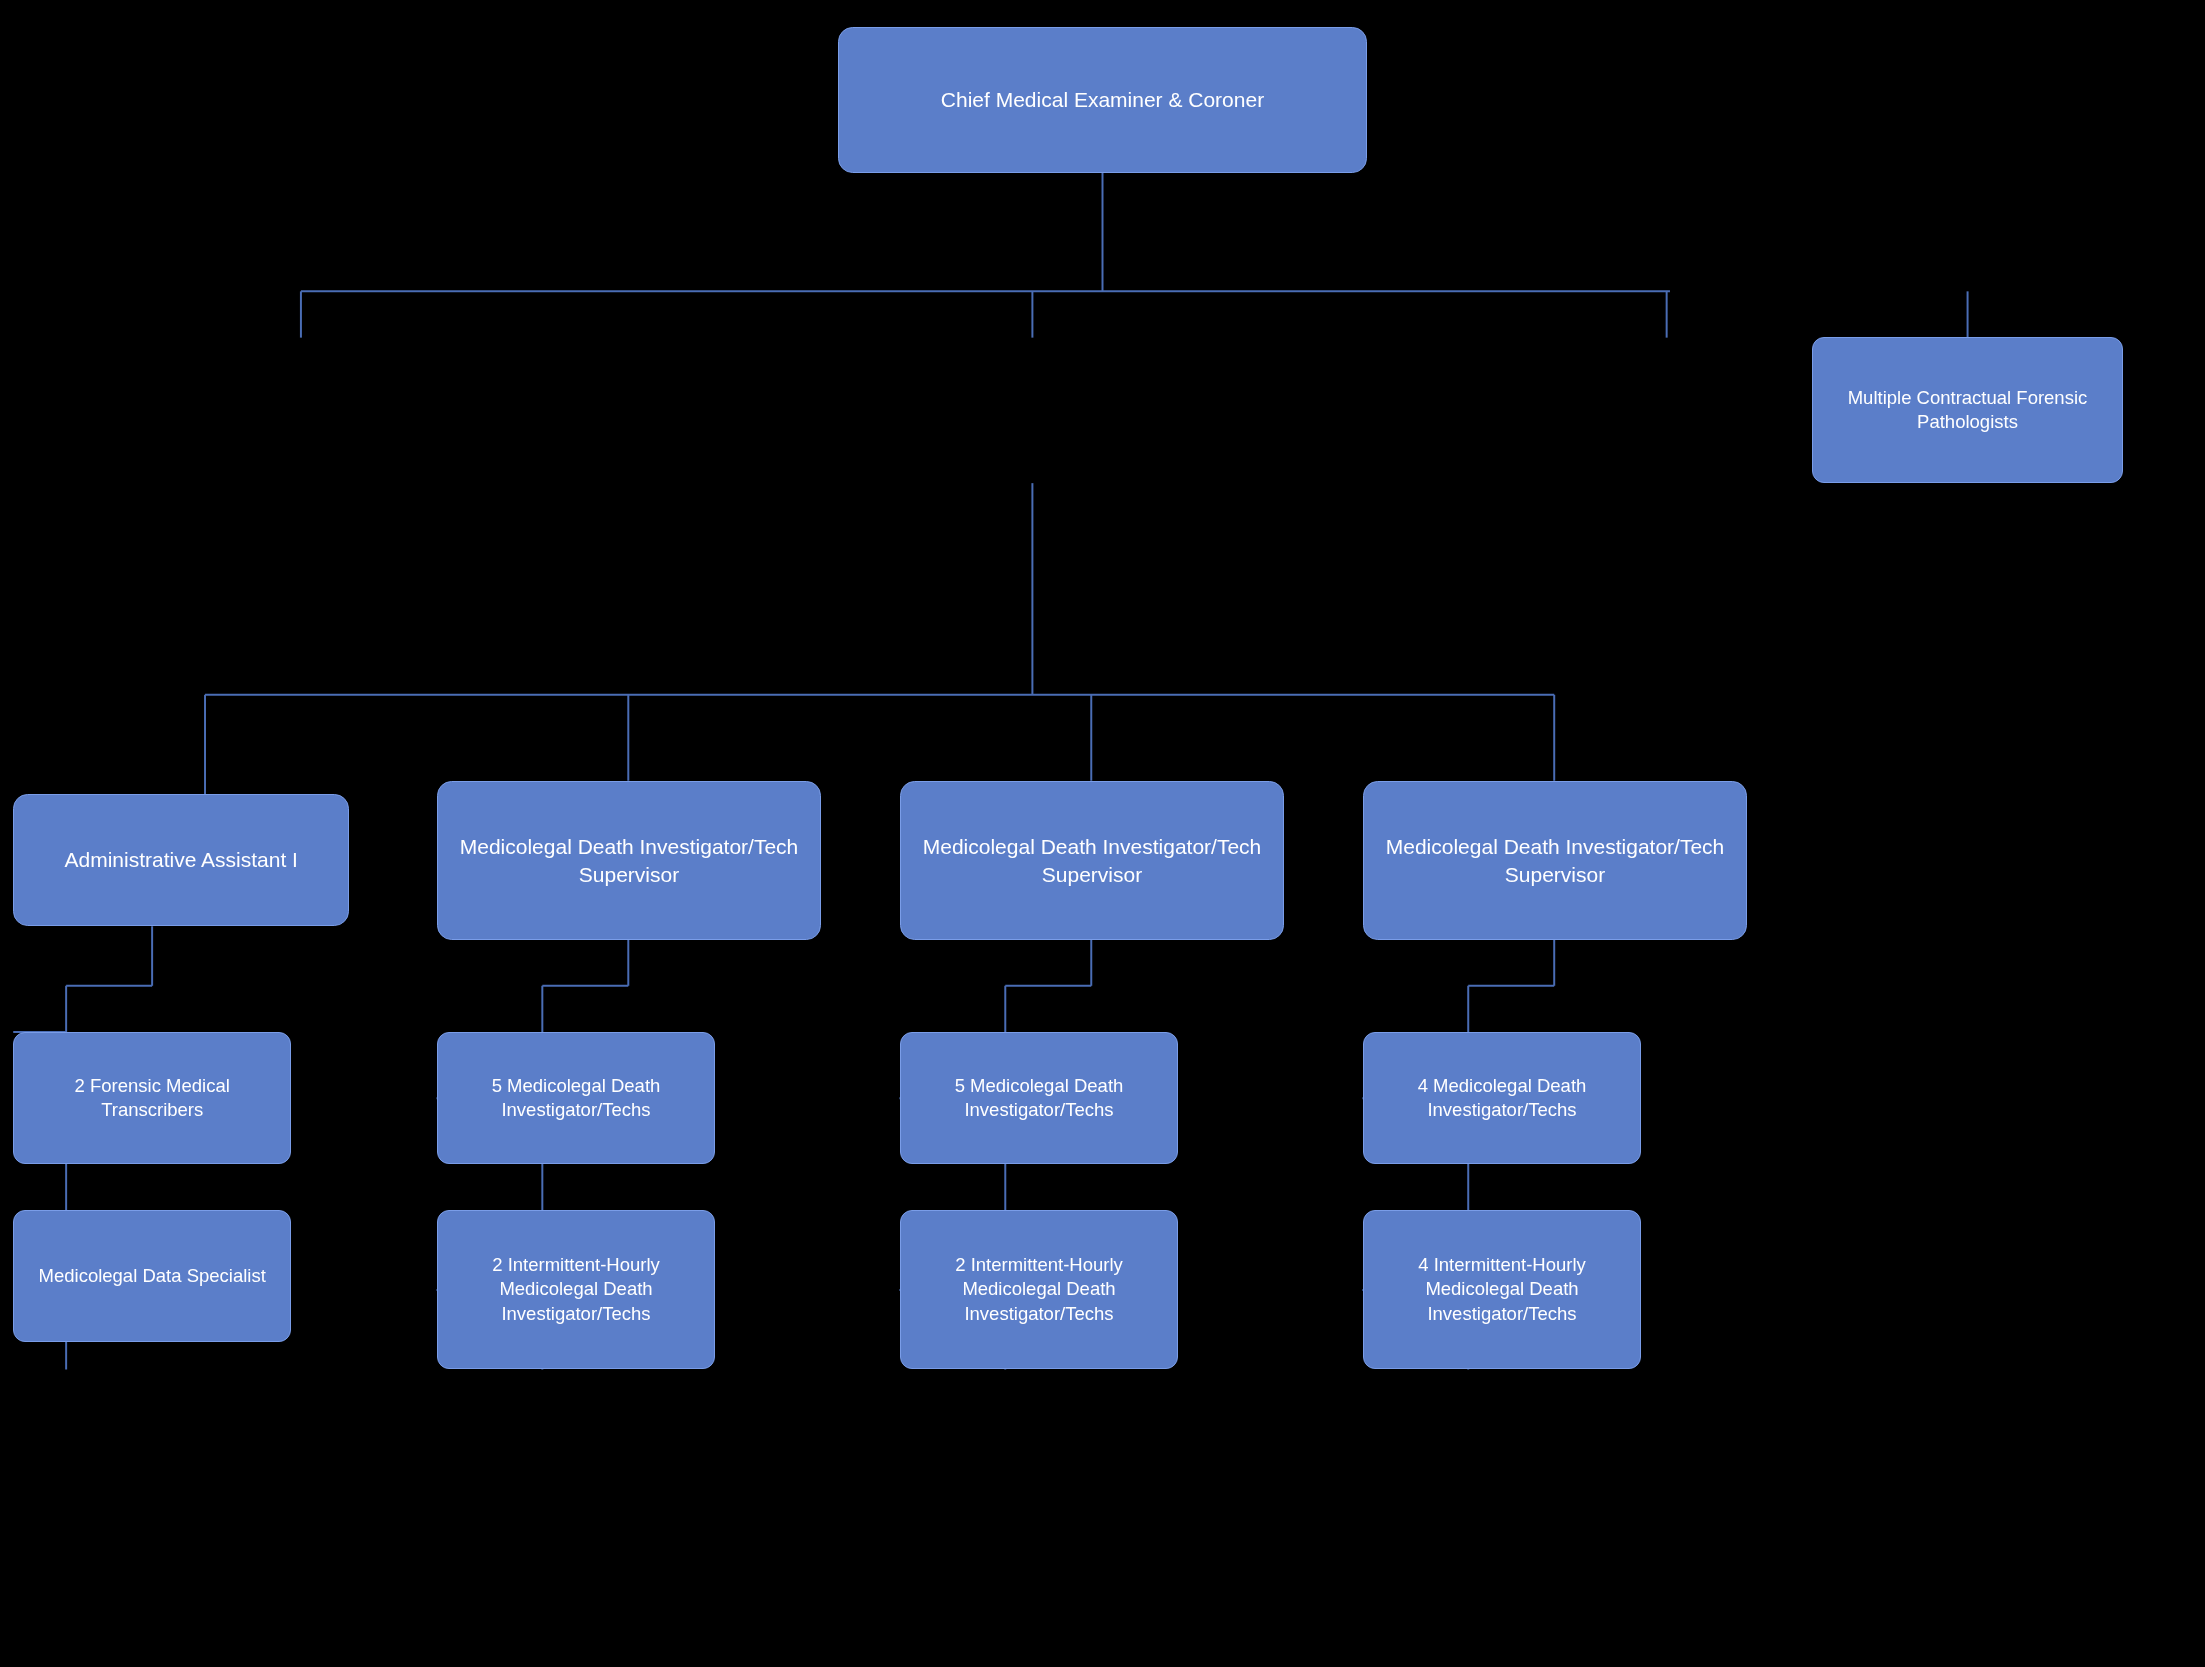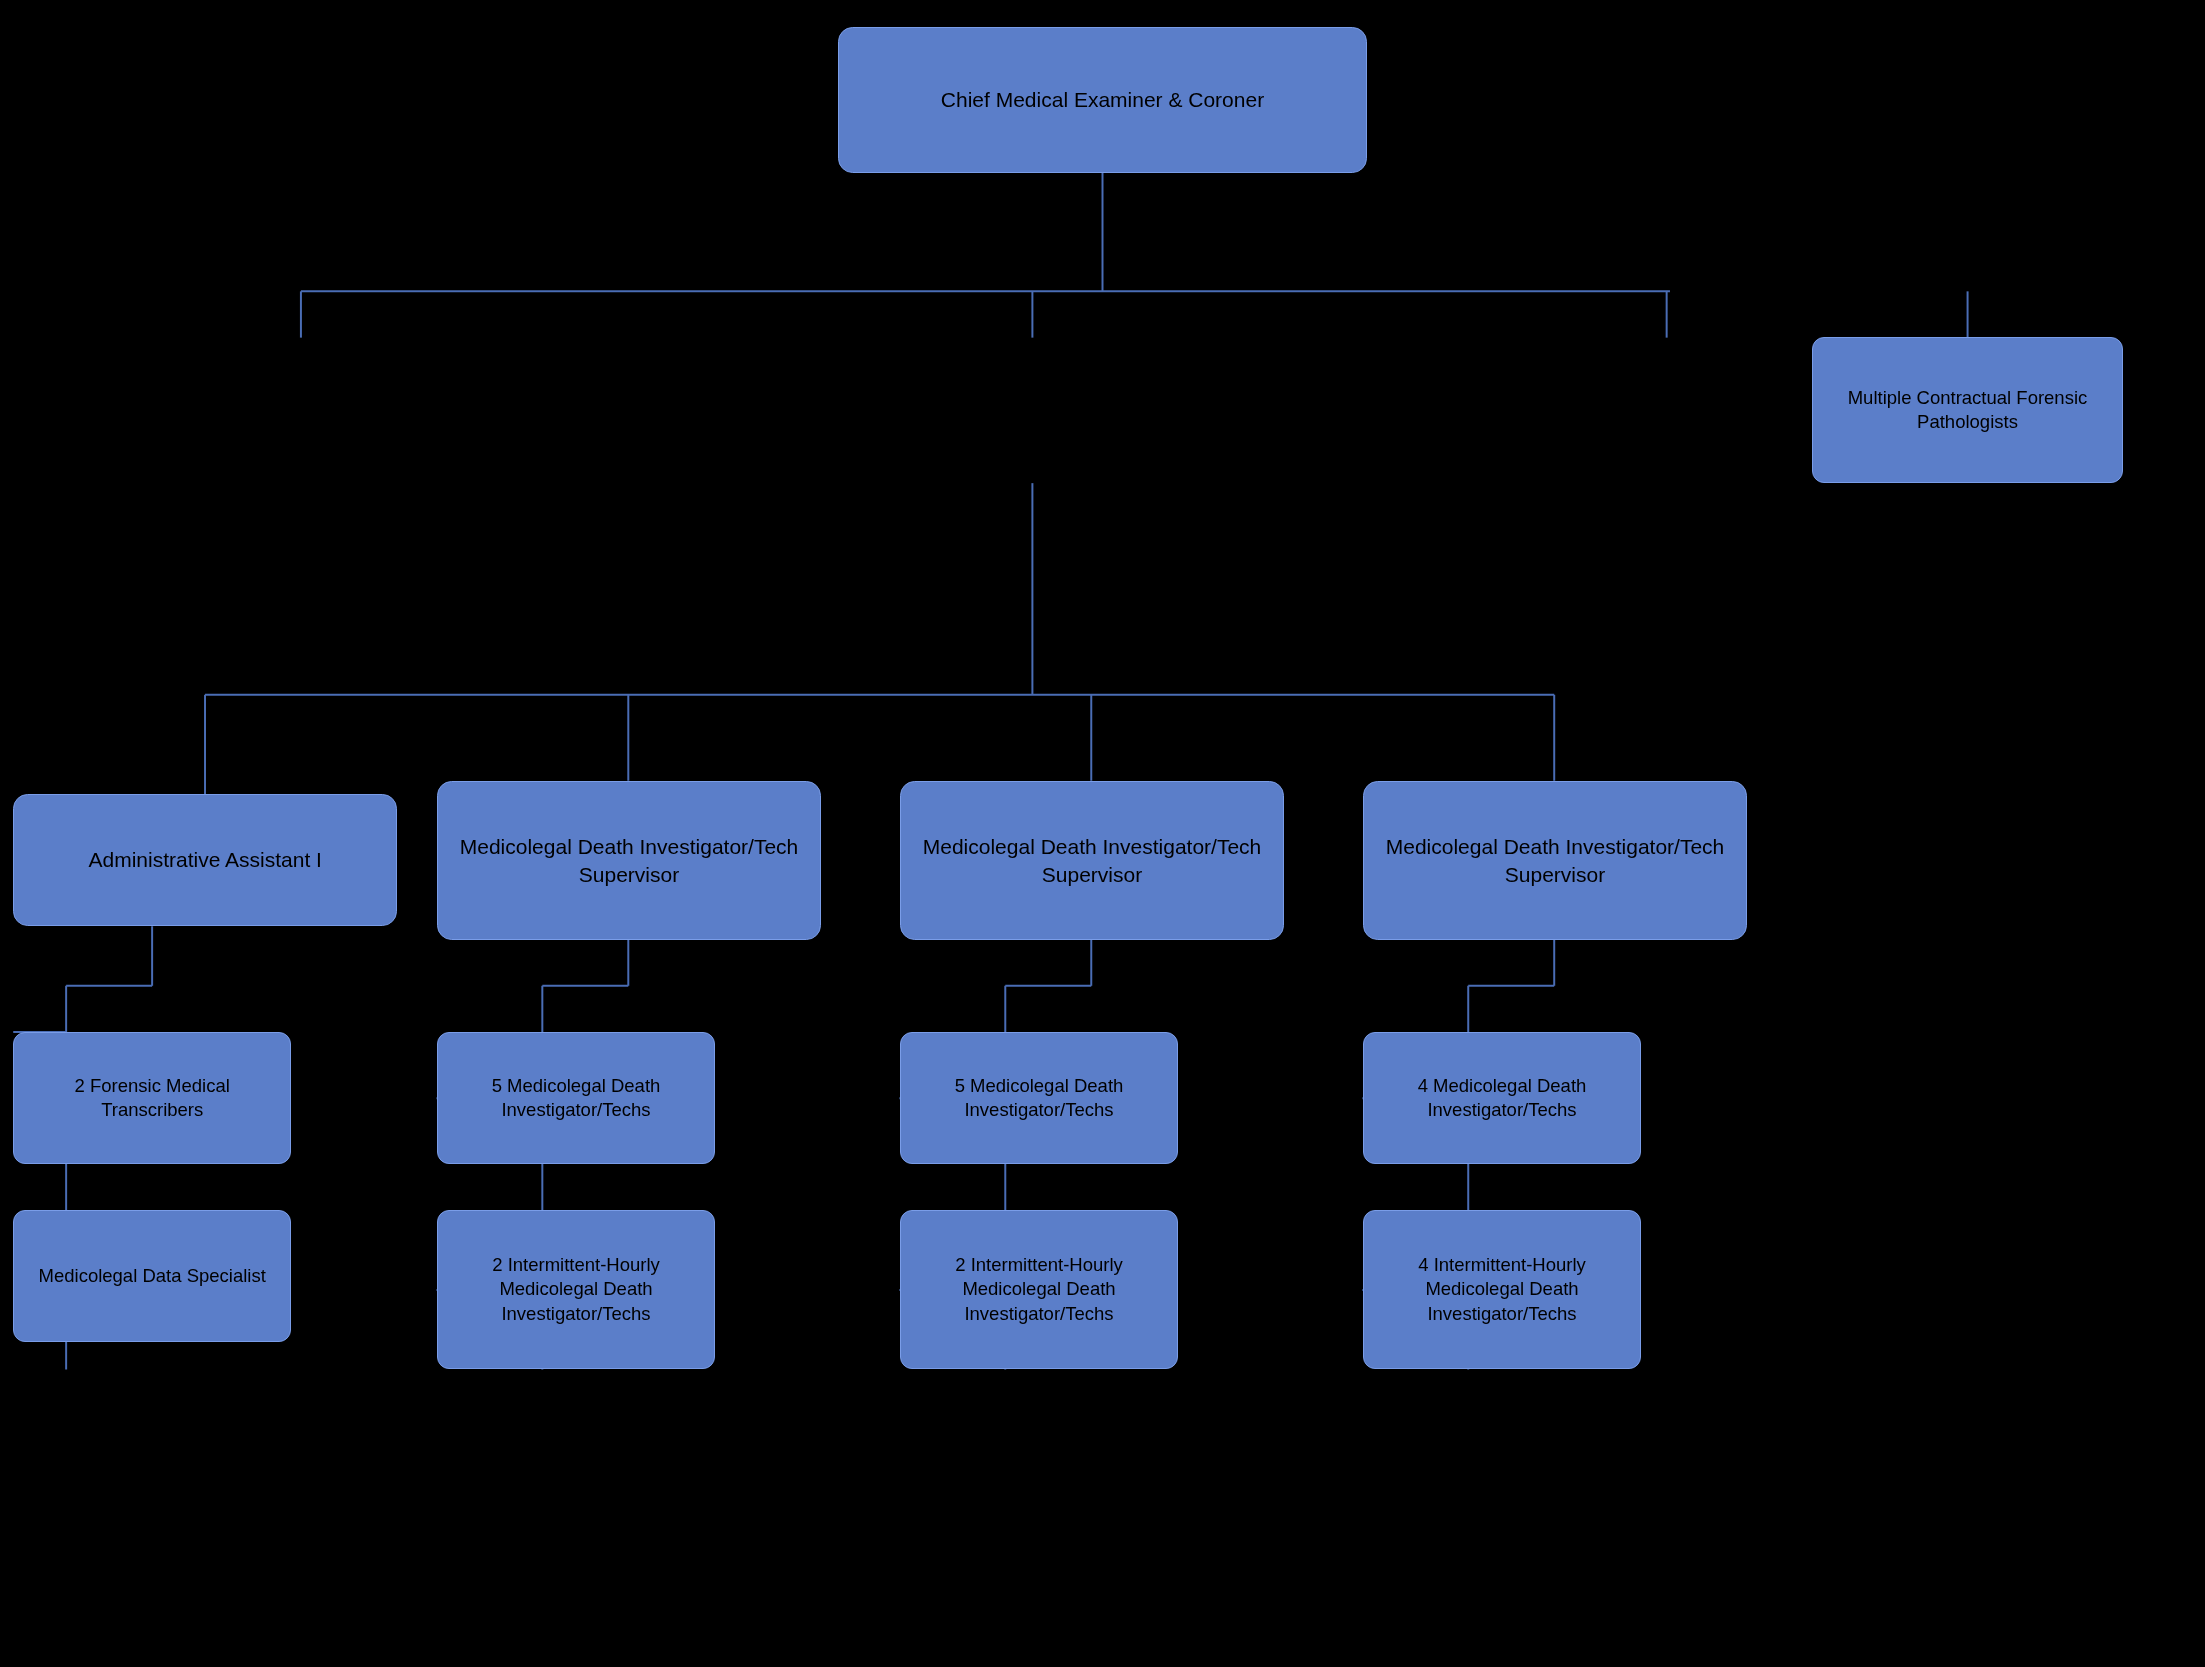--- a/index.html
+++ b/index.html
@@ -31,21 +31,21 @@
     .node {
       position: absolute;
       background: #5b7ec9;
       border-radius: 14.6px;
       border: 1.3px solid #7a9de8;
       display: flex;
       align-items: center;
       justify-content: center;
       text-align: center;
       font-size: 21px;
-      color: #000000;
+      color: #ffffff;
       padding: 12px 16px;
       line-height: 1.3;
     }
 
     .node-small {
       font-size: 18.5px;
       border-radius: 12px;
     }
   </style>
 </head>
@@ -98,21 +98,21 @@
     <span>Chief Medical Examiner &amp; Coroner</span>
   </div>
 
 
 
 
   <div class="node node-small" style="left:1812px; top:337px; width:311px; height:146px;">
     <span>Multiple Contractual Forensic Pathologists</span>
   </div>
 
-  <div class="node" style="left:13.2px; top:794px; width:384px; height:132px;">
+  <div class="node" style="left:13.2px; top:794px; width:336px; height:132px;">
     <span>Administrative Assistant I</span>
   </div>
 
   <div class="node" style="left:437px; top:781px; width:384px; height:159px;">
     <span>Medicolegal Death Investigator/Tech Supervisor</span>
   </div>
 
   <div class="node" style="left:900px; top:781px; width:384px; height:159px;">
     <span>Medicolegal Death Investigator/Tech Supervisor</span>
   </div>

